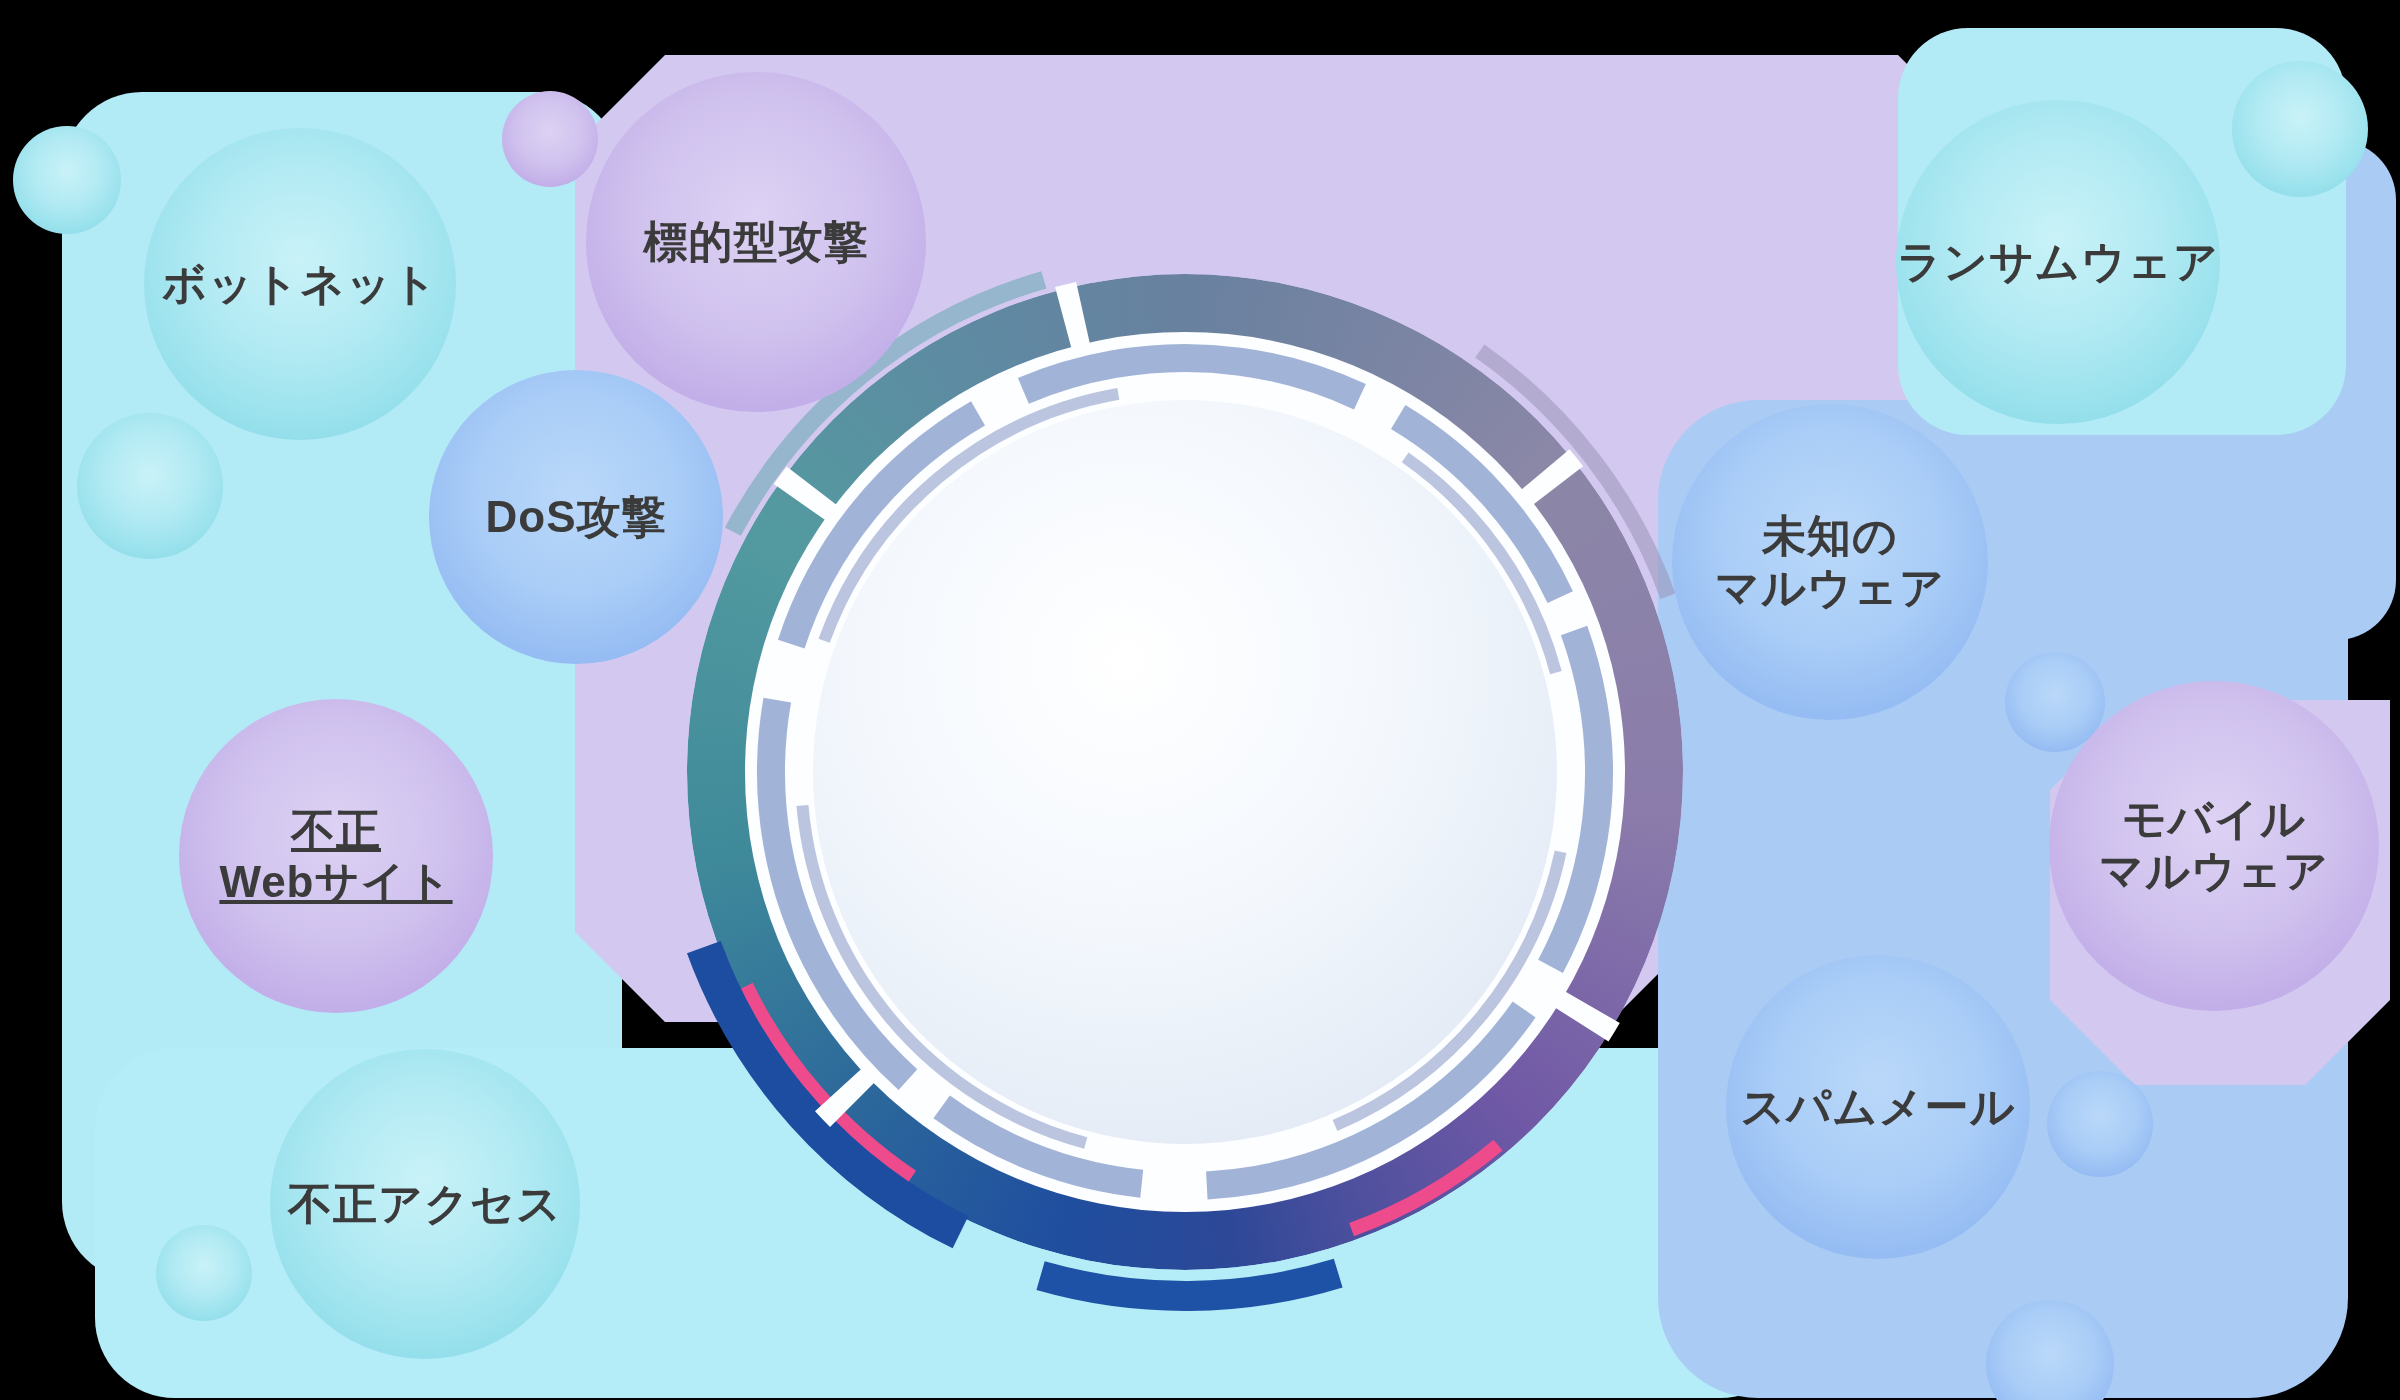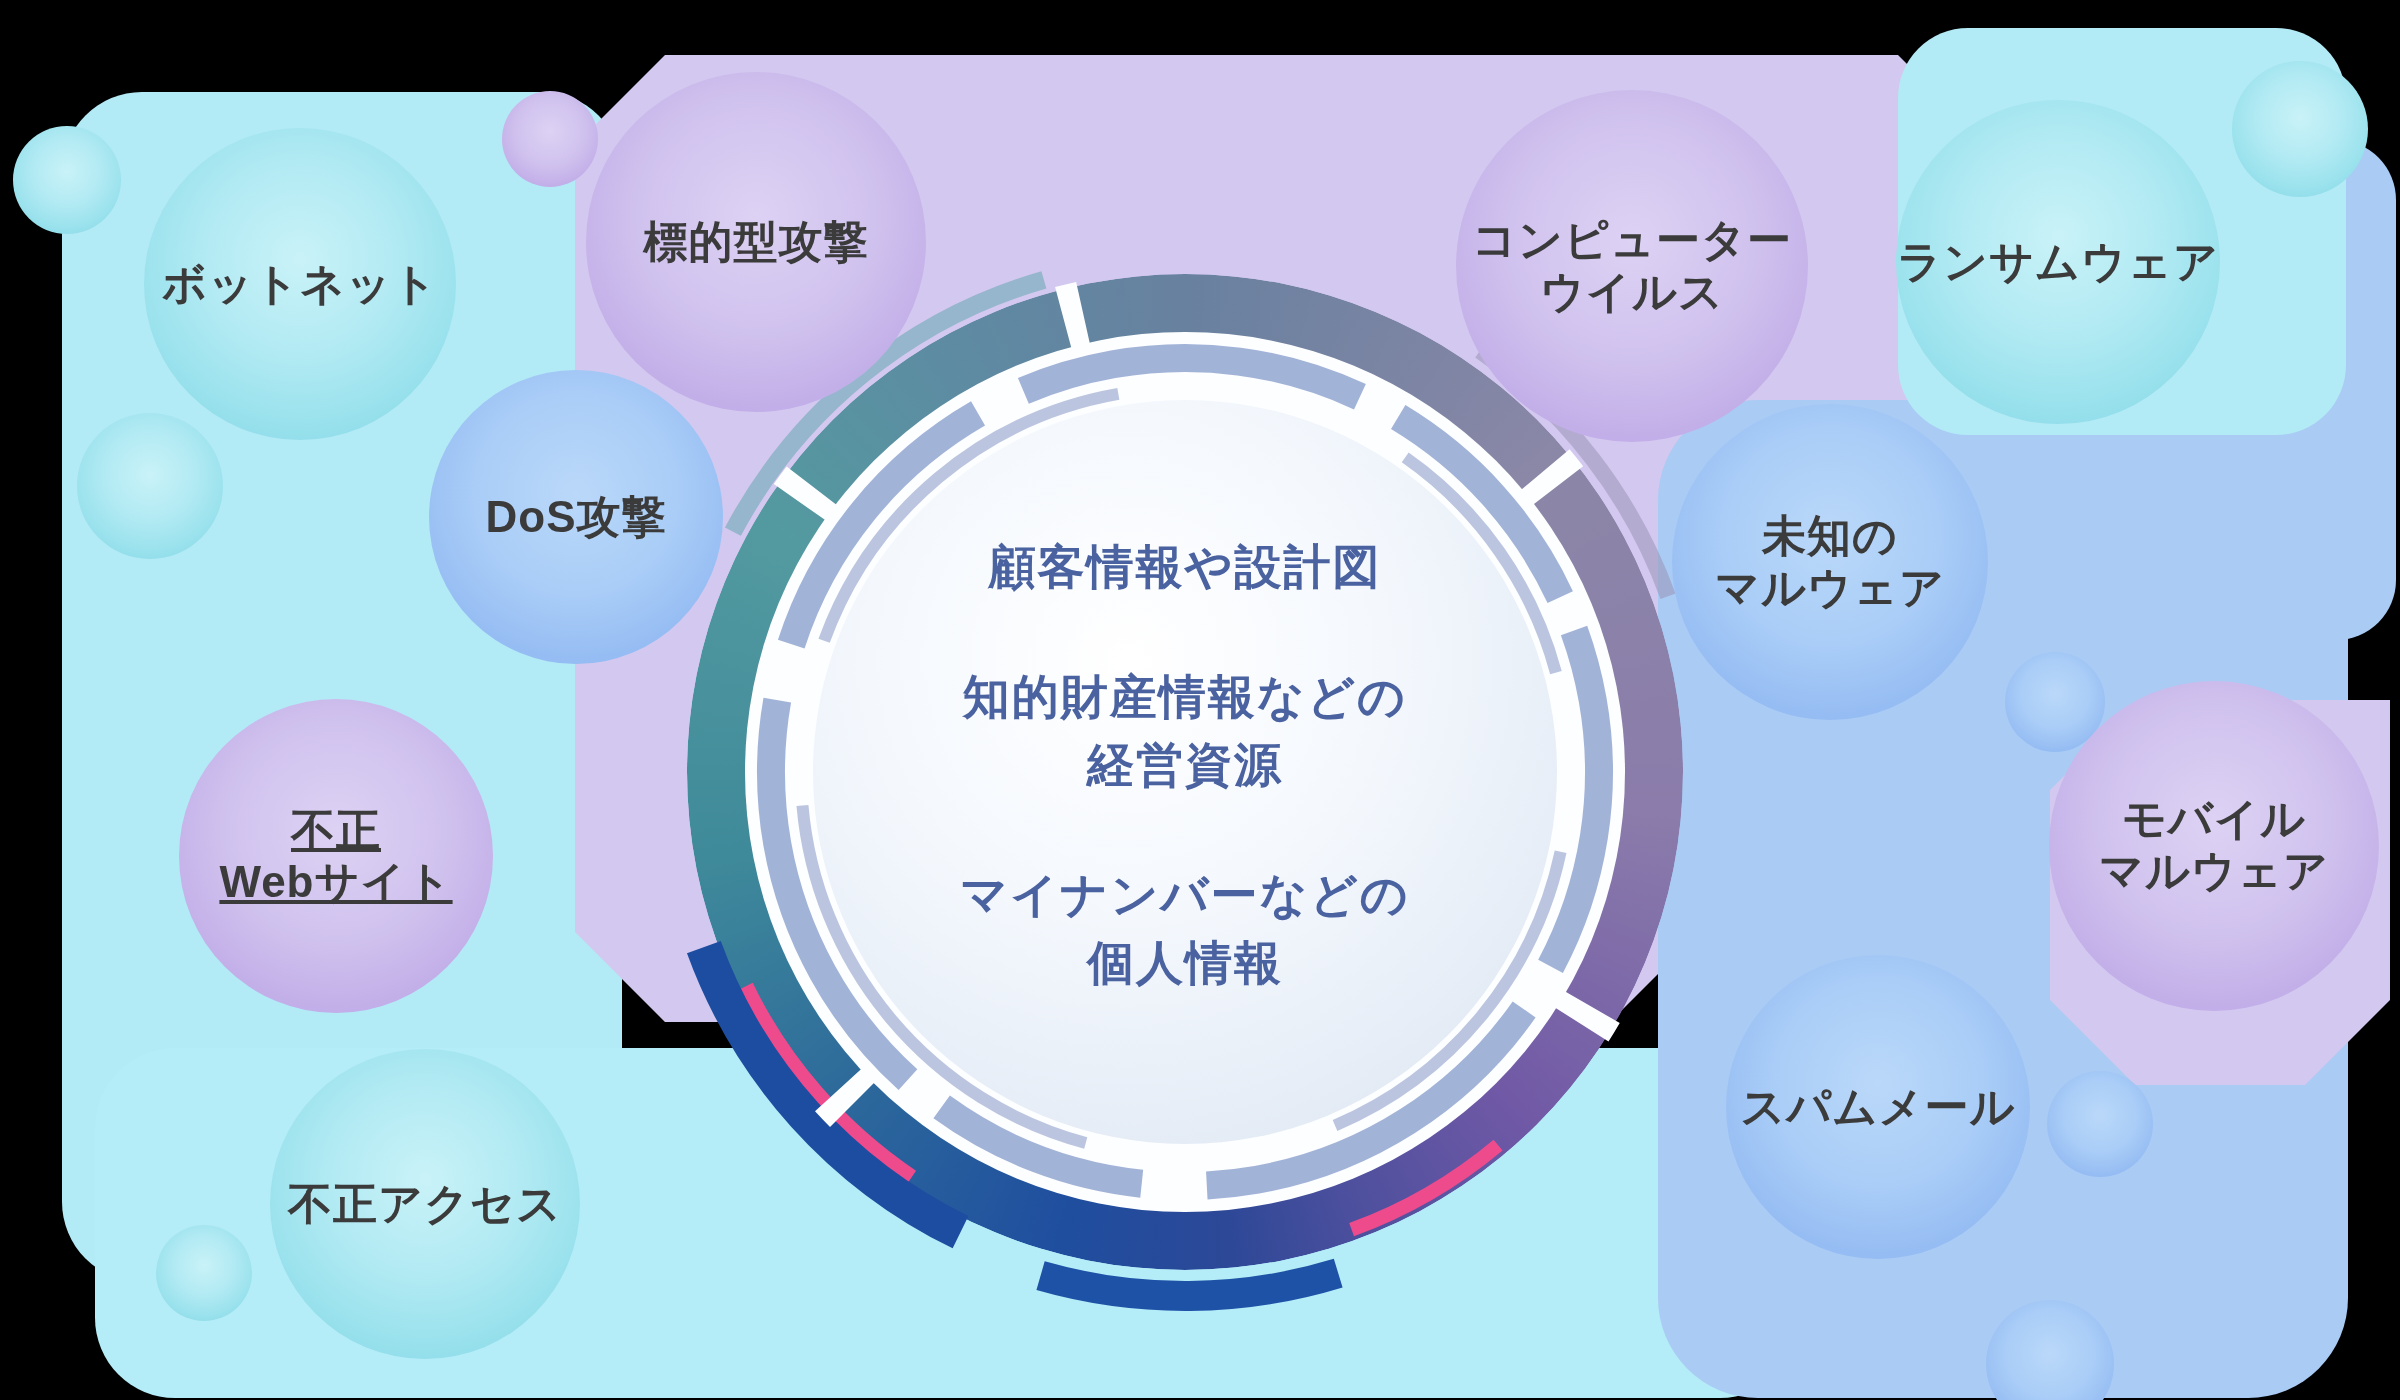--- a/index.html
+++ b/index.html
@@ -70,44 +70,33 @@
       <circle cx="540" cy="540" r="466" pathLength="360" stroke-dasharray="2.5 357.5" transform="rotate(30 540 540)"></circle>
       <circle cx="540" cy="540" r="466" pathLength="360" stroke-dasharray="2.5 357.5" transform="rotate(135 540 540)"></circle>
     </g>
 
     <circle cx="540" cy="540" r="414" stroke="#9dafd6" stroke-width="28" opacity="0.95" pathLength="360" stroke-dasharray="38 7 52 9 30 6 58 8 42 7 48 6 34 5 55 8" transform="rotate(-10 540 540)"></circle>
     <circle cx="540" cy="540" r="384" stroke="#b4bfdc" stroke-width="12" opacity="0.9" pathLength="360" stroke-dasharray="55 38 70 25 60 45 40 27" transform="rotate(12 540 540)"></circle>
   </svg>
 
   <div class="abs" id="center-disc"></div>
 
-  <div class="abs" id="center-text">
-    <div class="ln">顧客情報や設計図</div>
-    <div class="gap"></div>
-    <div class="ln">知的財産情報などの</div>
-    <div class="ln">経営資源</div>
-    <div class="gap"></div>
-    <div class="ln">マイナンバーなどの</div>
-    <div class="ln">個人情報</div>
-  </div>
 
   <div class="abs" id="bubbles" style="left:0;top:0;width:2400px;height:1400px;margin-top:34px;">
       <div class="bubble cyan" style="left: 13px; top: 92px; height: 108px; width: 108px;"></div>
       <div class="bubble cyan" style="left: 77px; top: 379px; height: 146px; width: 146px;"></div>
       <div class="bubble cyan" style="left: 156px; top: 1191px; height: 96px; width: 96px;"></div>
       <div class="bubble purple" style="left: 502px; top: 57px; height: 96px; width: 96px;"></div>
       <div class="bubble cyan" style="left: 2232px; top: 27px; height: 136px; width: 136px;"></div>
       <div class="bubble blue" style="left: 2005px; top: 618px; height: 100px; width: 100px;"></div>
       <div class="bubble blue" style="left: 2047px; top: 1037px; height: 106px; width: 106px;"></div>
       <div class="bubble blue" style="left: 1986px; top: 1266px; height: 128px; width: 128px;"></div>
       <div class="bubble cyan" style="left: 144px; top: 94px; height: 312px; width: 312px;">ボットネット</div>
       <div class="bubble purple" style="left: 586px; top: 38px; height: 340px; width: 340px;">標的型攻撃</div>
       <div class="bubble blue" style="left: 429px; top: 336px; height: 294px; width: 294px;">DoS攻撃</div>
-      <div class="bubble purple" style="left: 1456px; top: 56px; height: 352px; width: 352px;">コンピューター
-ウイルス</div>
       <div class="bubble cyan" style="left: 1896px; top: 66px; height: 324px; width: 324px;">ランサムウェア</div>
       <div class="bubble blue" style="left: 1672px; top: 370px; height: 316px; width: 316px;">未知の
 マルウェア</div>
       <div class="bubble purple" style="left: 2049px; top: 647px; height: 330px; width: 330px; font-family: Liberation Serif, serif;">モバイル
 マルウェア</div>
       <div class="bubble blue" style="left: 1726px; top: 921px; height: 304px; width: 304px;">スパムメール</div>
       <div class="bubble purple" style="left: 179px; top: 665px; height: 314px; width: 314px; text-decoration: underline;">不正
 Webサイト</div>
       <div class="bubble cyan" style="left: 270px; top: 1015px; height: 310px; width: 310px;">不正アクセス</div>
     </div>

